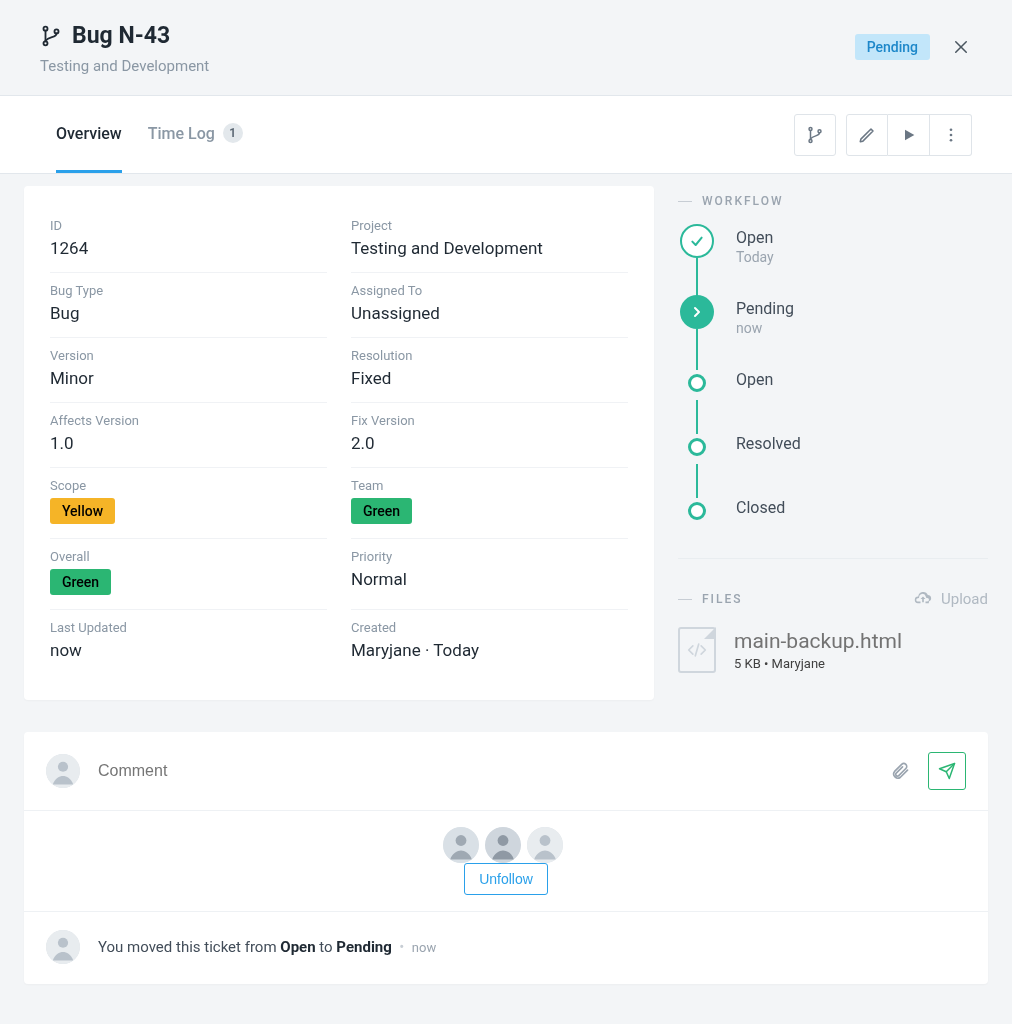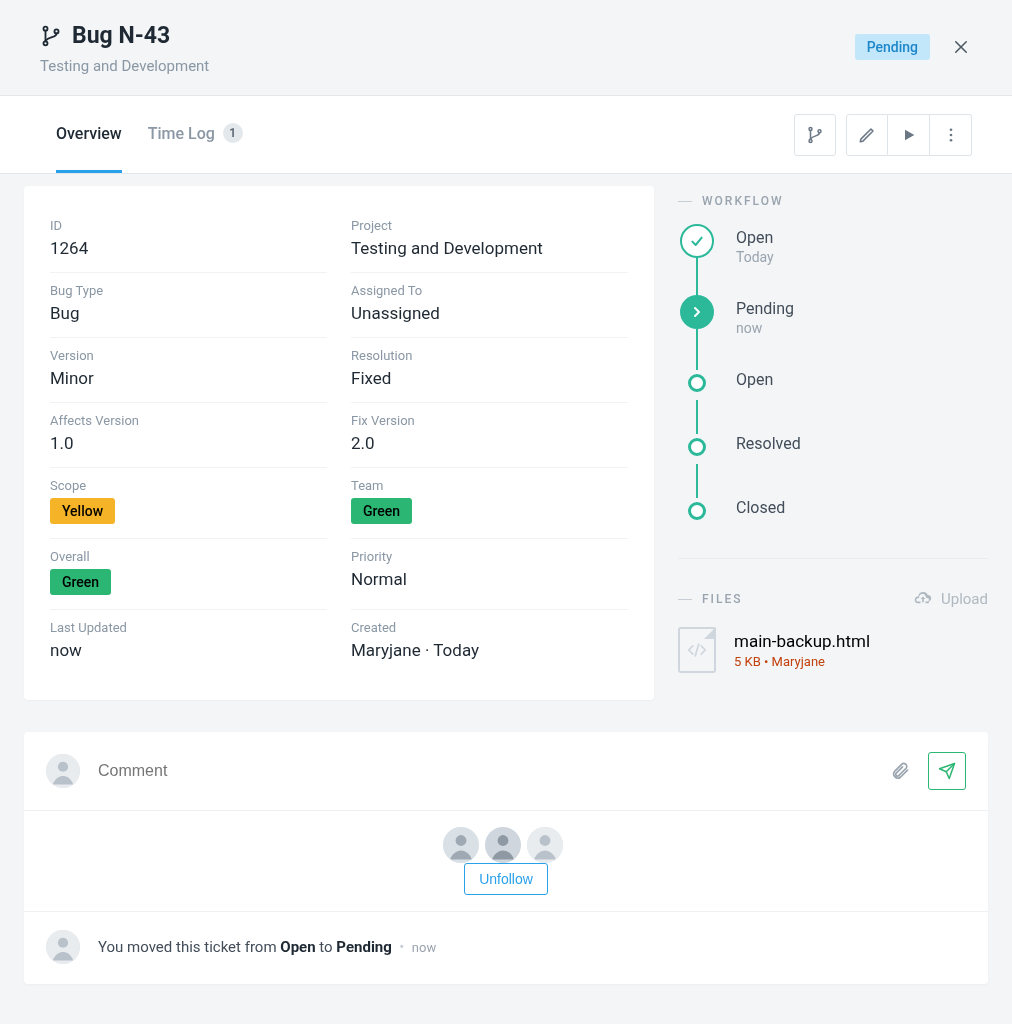--- a/index.html
+++ b/index.html
@@ -100,22 +100,22 @@
   .wf-title { font-size: 16px; color:#424d59; font-weight: 400;}
   .wf-time { font-size: 14px; color:#9aa4af; margin-top:2px;}
 
   .side-divider { border-top: 1px solid #e9edf0; margin: 18px 0 0 0; }
 
   .files-heading-row { display:flex; align-items:center; justify-content:space-between; padding-top: 30px; }
   .upload { display:flex; align-items:center; gap:8px; color:#b0b9c2; font-size:15px; cursor:pointer;}
   .file-row { display:flex; align-items:center; gap: 18px; padding: 18px 0 0 0;}
   .file-icon { width: 38px; height: 46px; border:2px solid #cfd6dd; border-radius:3px; position:relative; display:flex; align-items:center; justify-content:center;}
   .file-icon::after { content:""; position:absolute; top:-2px; right:-2px; width:12px; height:12px; background:linear-gradient(135deg, transparent 49%, #cfd6dd 51%); }
-  .file-name { font-size: 17px; color:#000000; }
-  .file-meta { font-size: 13px; color:#c2410c; margin-top:3px;}
+  .file-name { font-size: 21px; color:#737373; }
+  .file-meta { font-size: 13px; color:#404040; margin-top:3px;}
 
   
   .comment-card {
     margin: 32px 24px 0 24px;
     background:#fff;
     border-radius: 4px;
     box-shadow: 0 1px 2px rgba(0,0,0,0.03);
   }
   .comment-input-row {
     display:flex; align-items:center; gap:18px; padding: 20px 22px;

